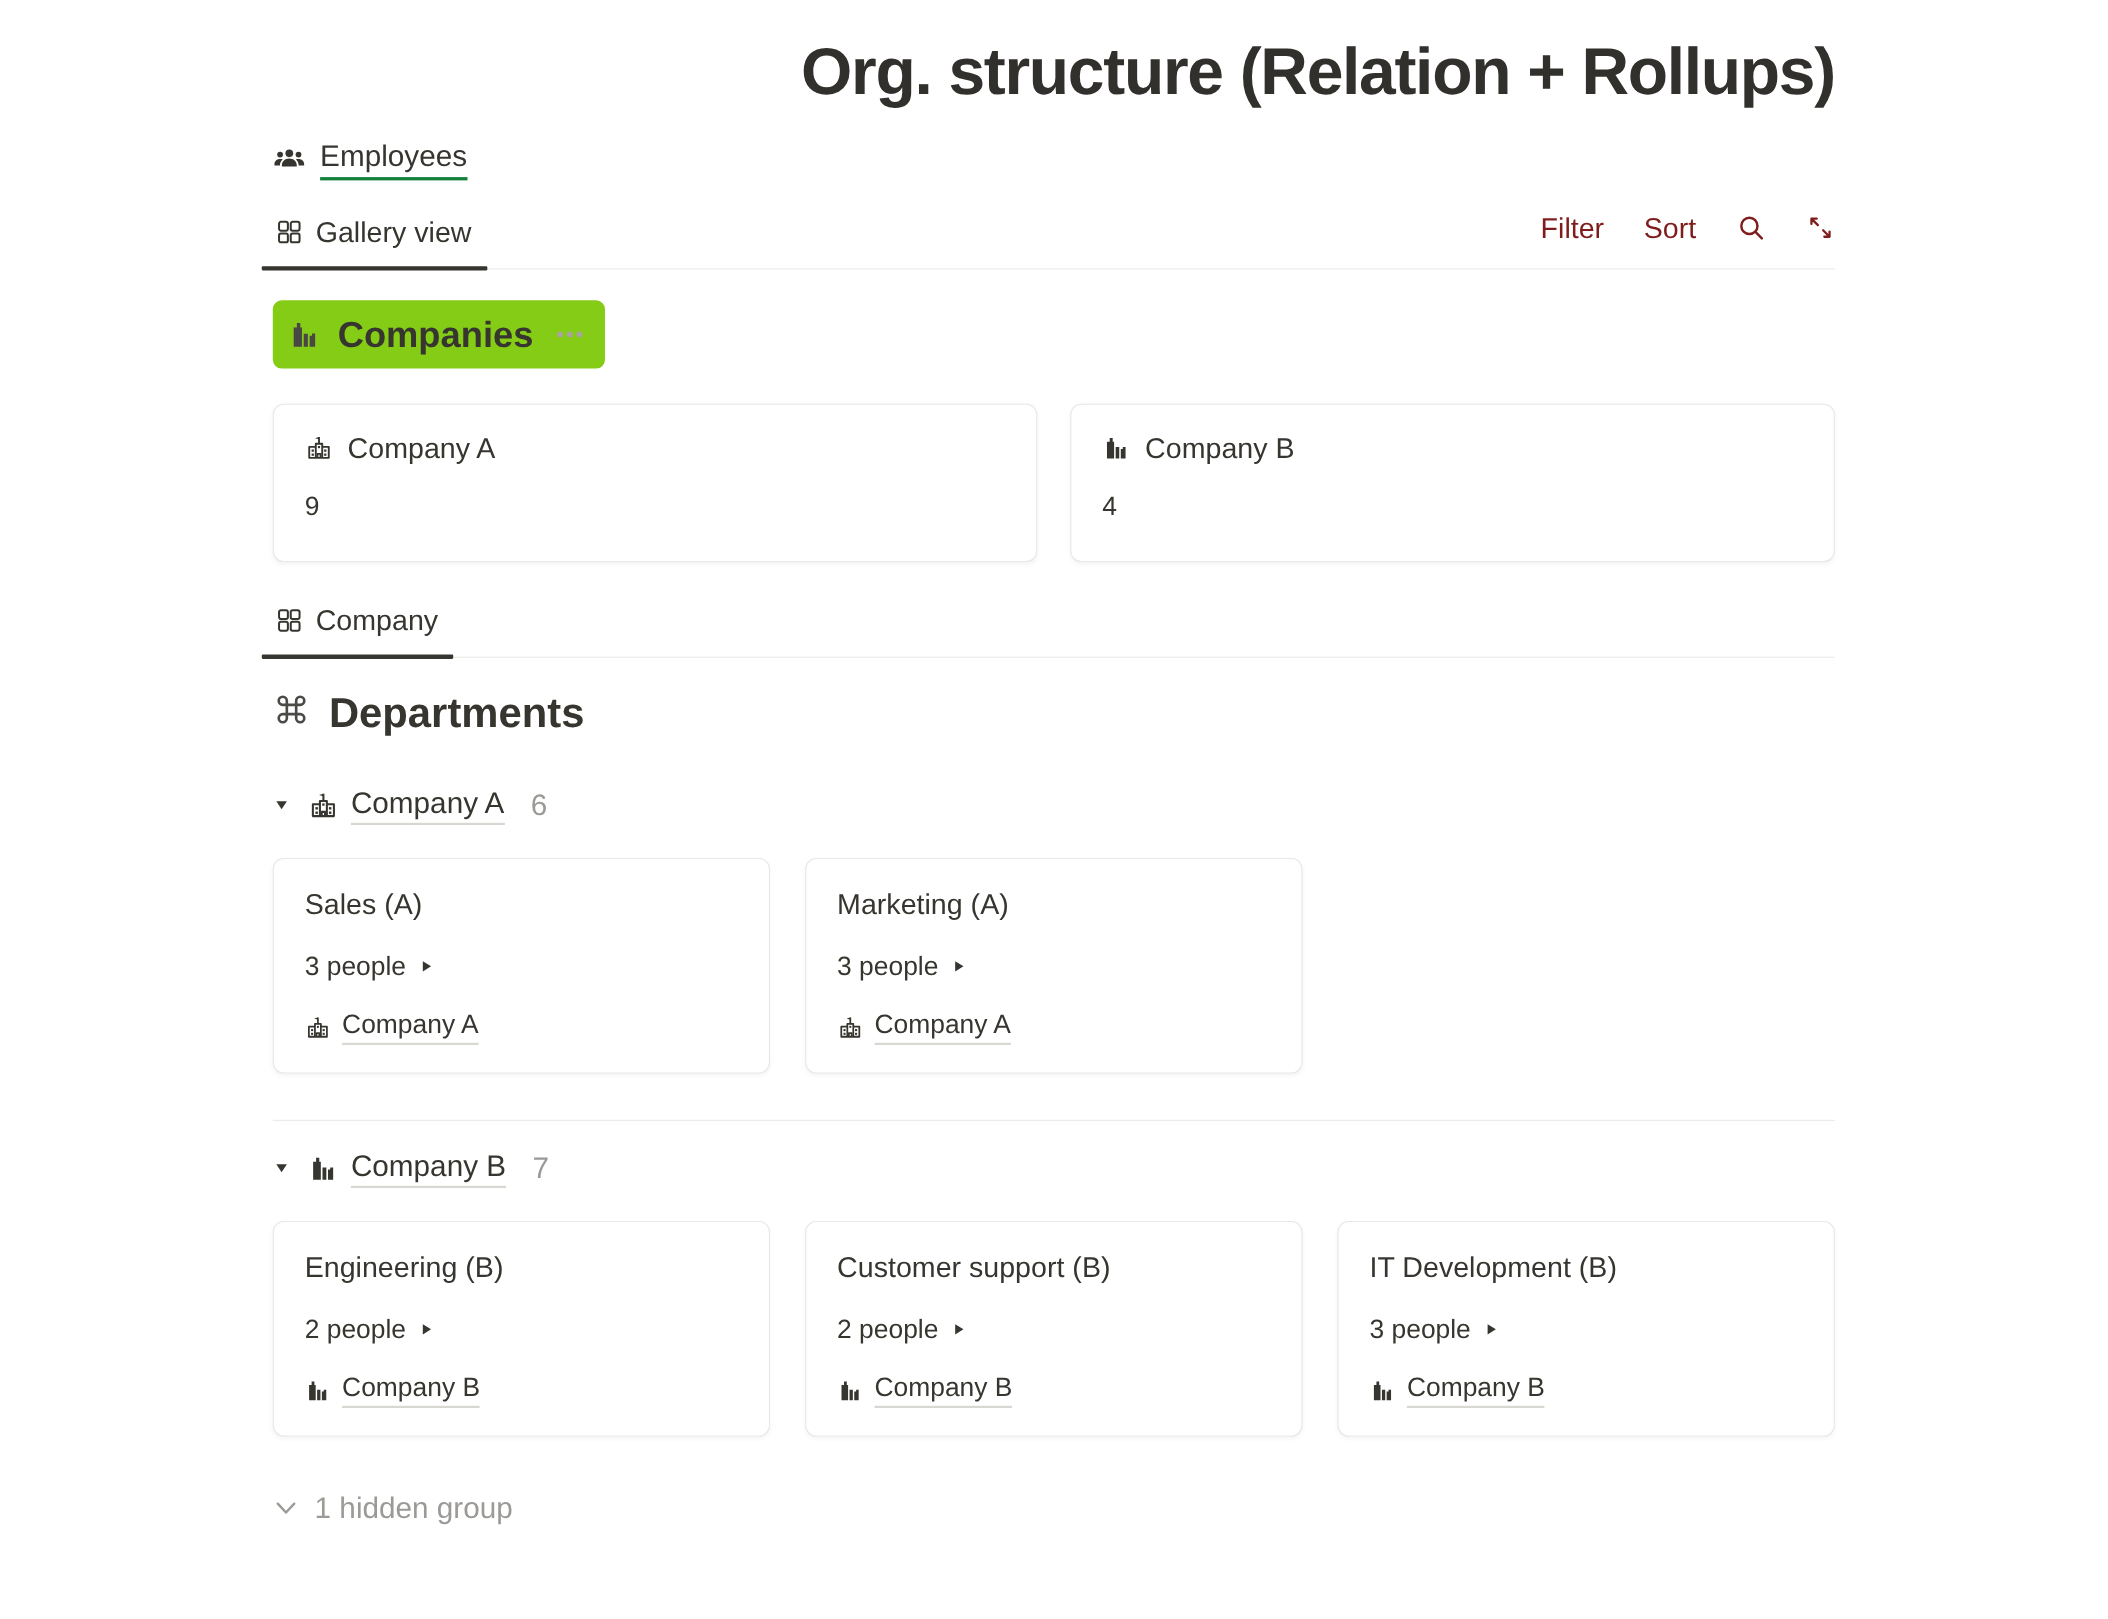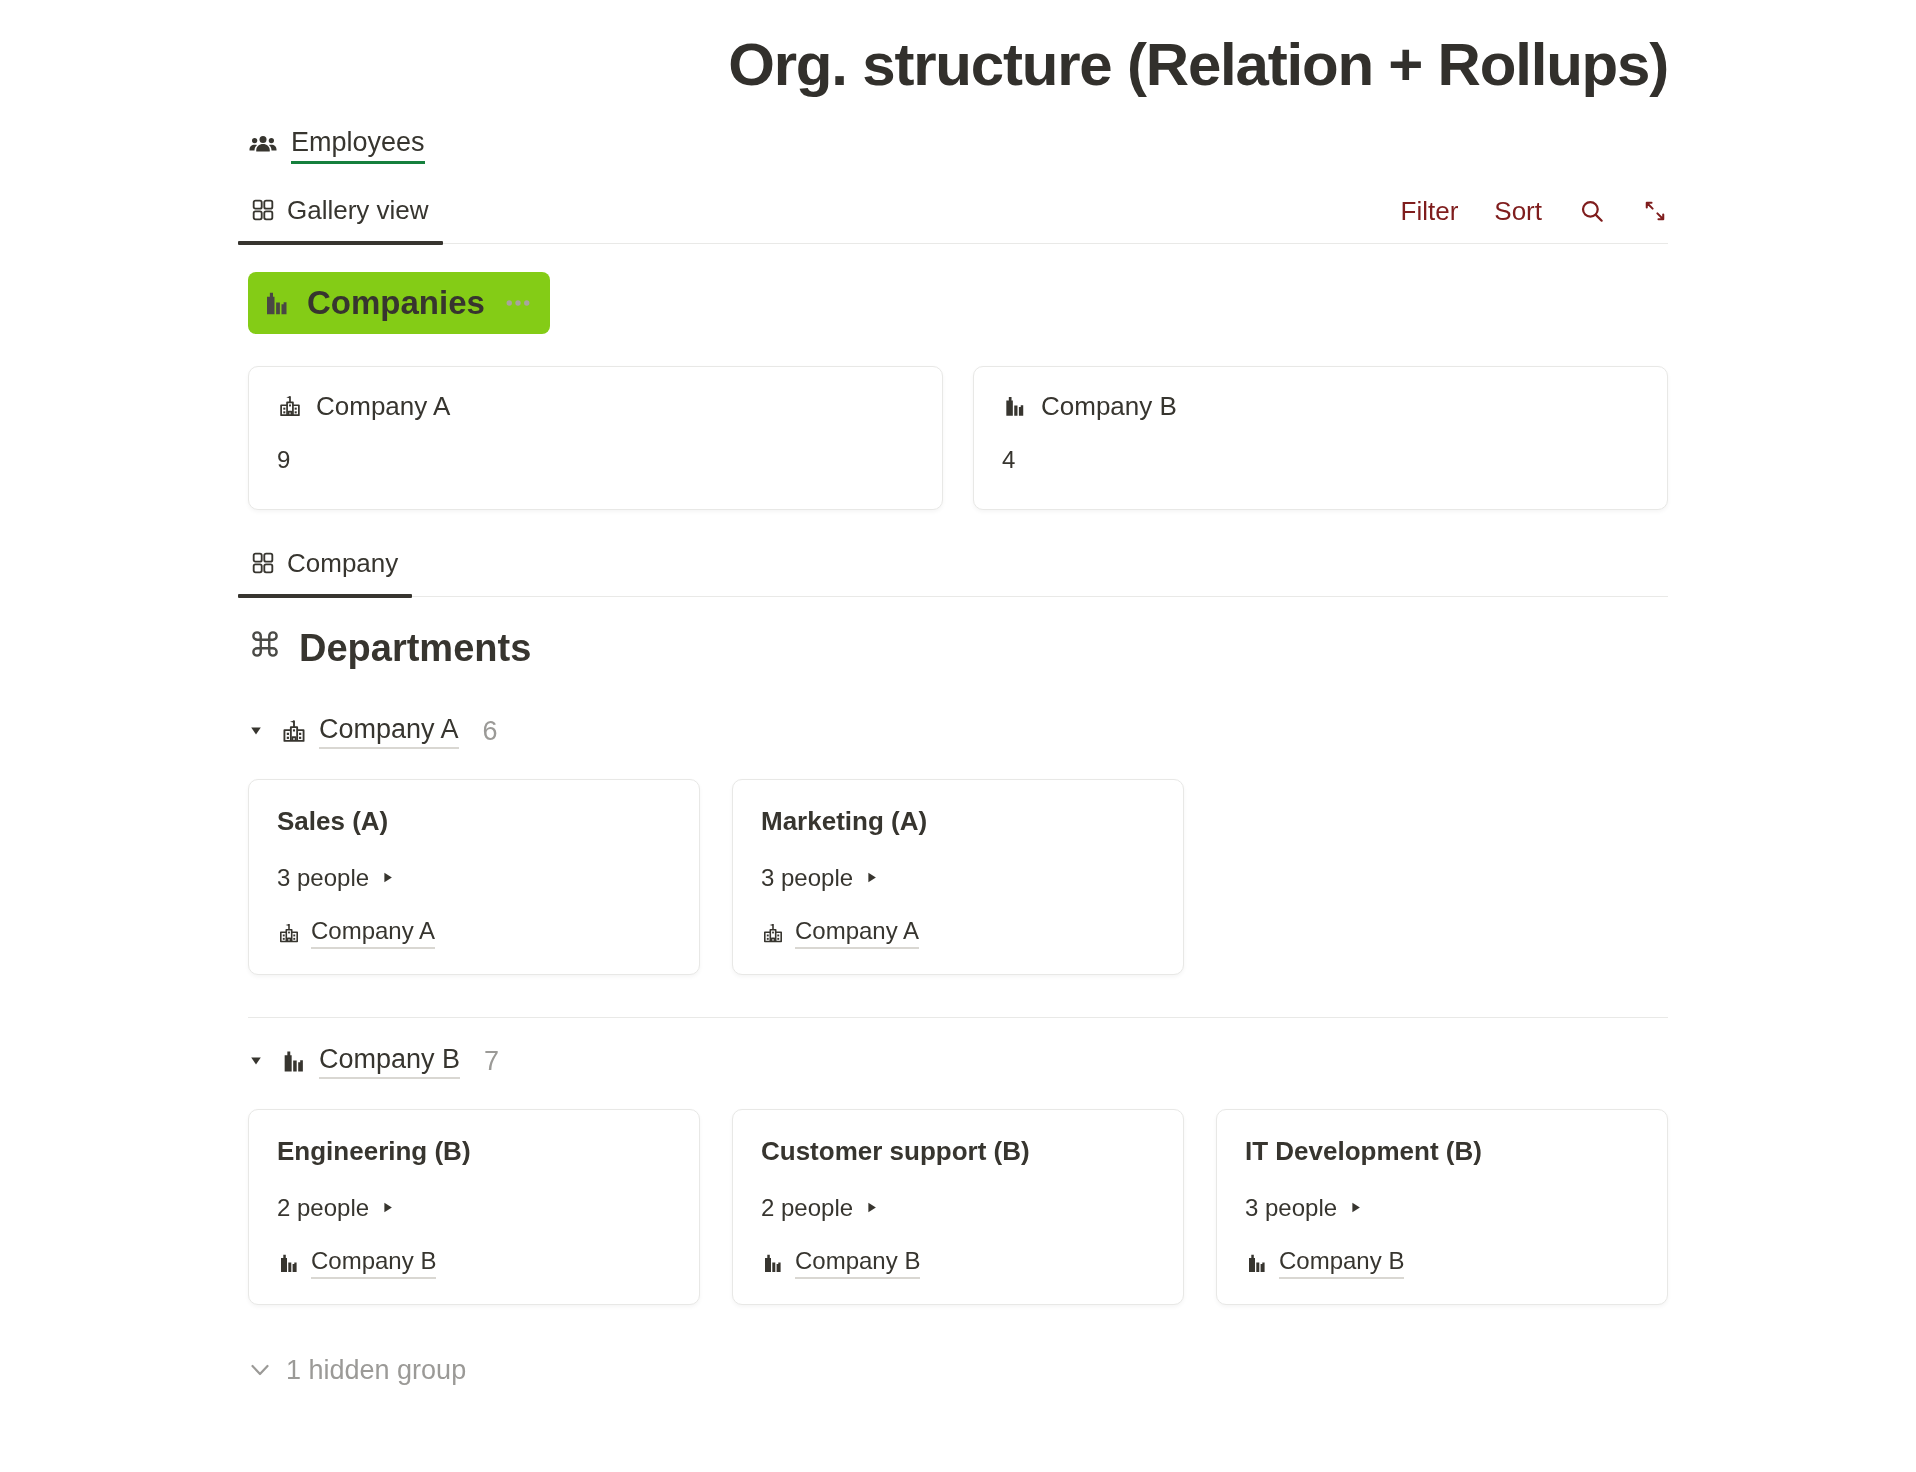--- a/index.html
+++ b/index.html
@@ -16,21 +16,21 @@
   }
 
   .breadcrumb{
     margin-top:28px;display:inline-flex;align-items:center;gap:13px;cursor:pointer;
   }
   .breadcrumb .bc-label{
     font-size:27px;font-weight:500;padding-bottom:3px;border-bottom:3px solid #15803d;
   }
 
   .tabrow{
-    margin-top:26px;display:flex;justify-content:space-between;align-items:flex-end;
+    margin-top:26px;display:flex;justify-content:space-between;align-items:flex-start;
     border-bottom:1px solid #e9e9e7;
   }
   .tabrow.second{margin-top:34px;}
   .tab{
     display:inline-flex;align-items:center;gap:11px;padding:4px 2px 17px;
     position:relative;font-size:26px;font-weight:500;cursor:pointer;
   }
   .tab::after{
     content:"";position:absolute;left:-10px;right:-12px;bottom:-2px;height:4px;
     background:#37352f;border-radius:1px;
@@ -54,21 +54,21 @@
   .card{
     background:#fff;border:1px solid #e8e8e6;border-radius:10px;
     box-shadow:0 2px 4px rgba(15,15,15,.045);box-sizing:border-box;cursor:pointer;
   }
   .card2{height:144px;padding:24px 28px;}
   .card3{height:196px;padding:26px 28px;}
 
   .card-head{display:flex;align-items:center;gap:13px;font-size:26px;font-weight:500;}
   .card-count{margin-top:24px;font-size:24px;}
 
-  .card3 .c-title{font-size:26px;font-weight:700;}
+  .card3 .c-title{font-size:26px;font-weight:400;}
   .people-row{margin-top:27px;display:flex;align-items:center;gap:11px;font-size:24px;}
   .company-link{margin-top:25px;display:flex;align-items:center;gap:10px;font-size:24px;cursor:pointer;}
   .company-link .cl-txt{font-weight:500;padding-bottom:2px;border-bottom:2px solid #d9d7d2;}
 
   .section-title{margin-top:30px;display:flex;gap:17px;font-size:38px;font-weight:700;}
 
   .group-head{margin-top:44px;display:flex;align-items:center;gap:16px;}
   .group-head.second{margin-top:26px;}
   .group-link{display:inline-flex;align-items:center;gap:11px;cursor:pointer;}
   .group-link .gl-txt{font-size:27px;font-weight:500;padding-bottom:2px;border-bottom:2px solid #d9d7d2;}

